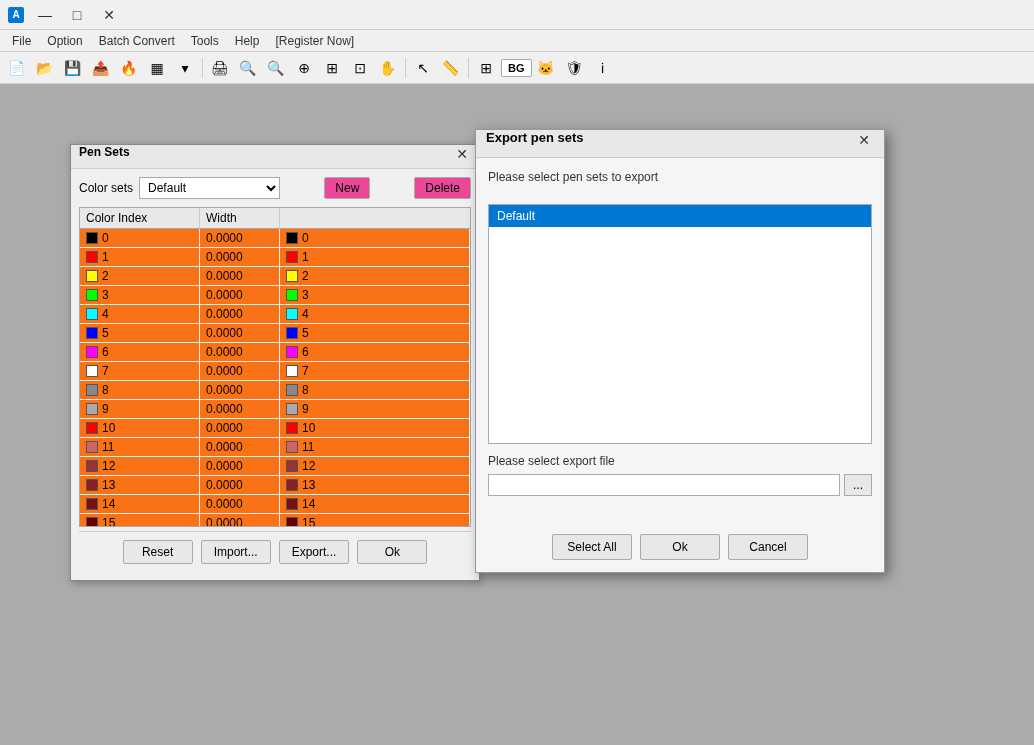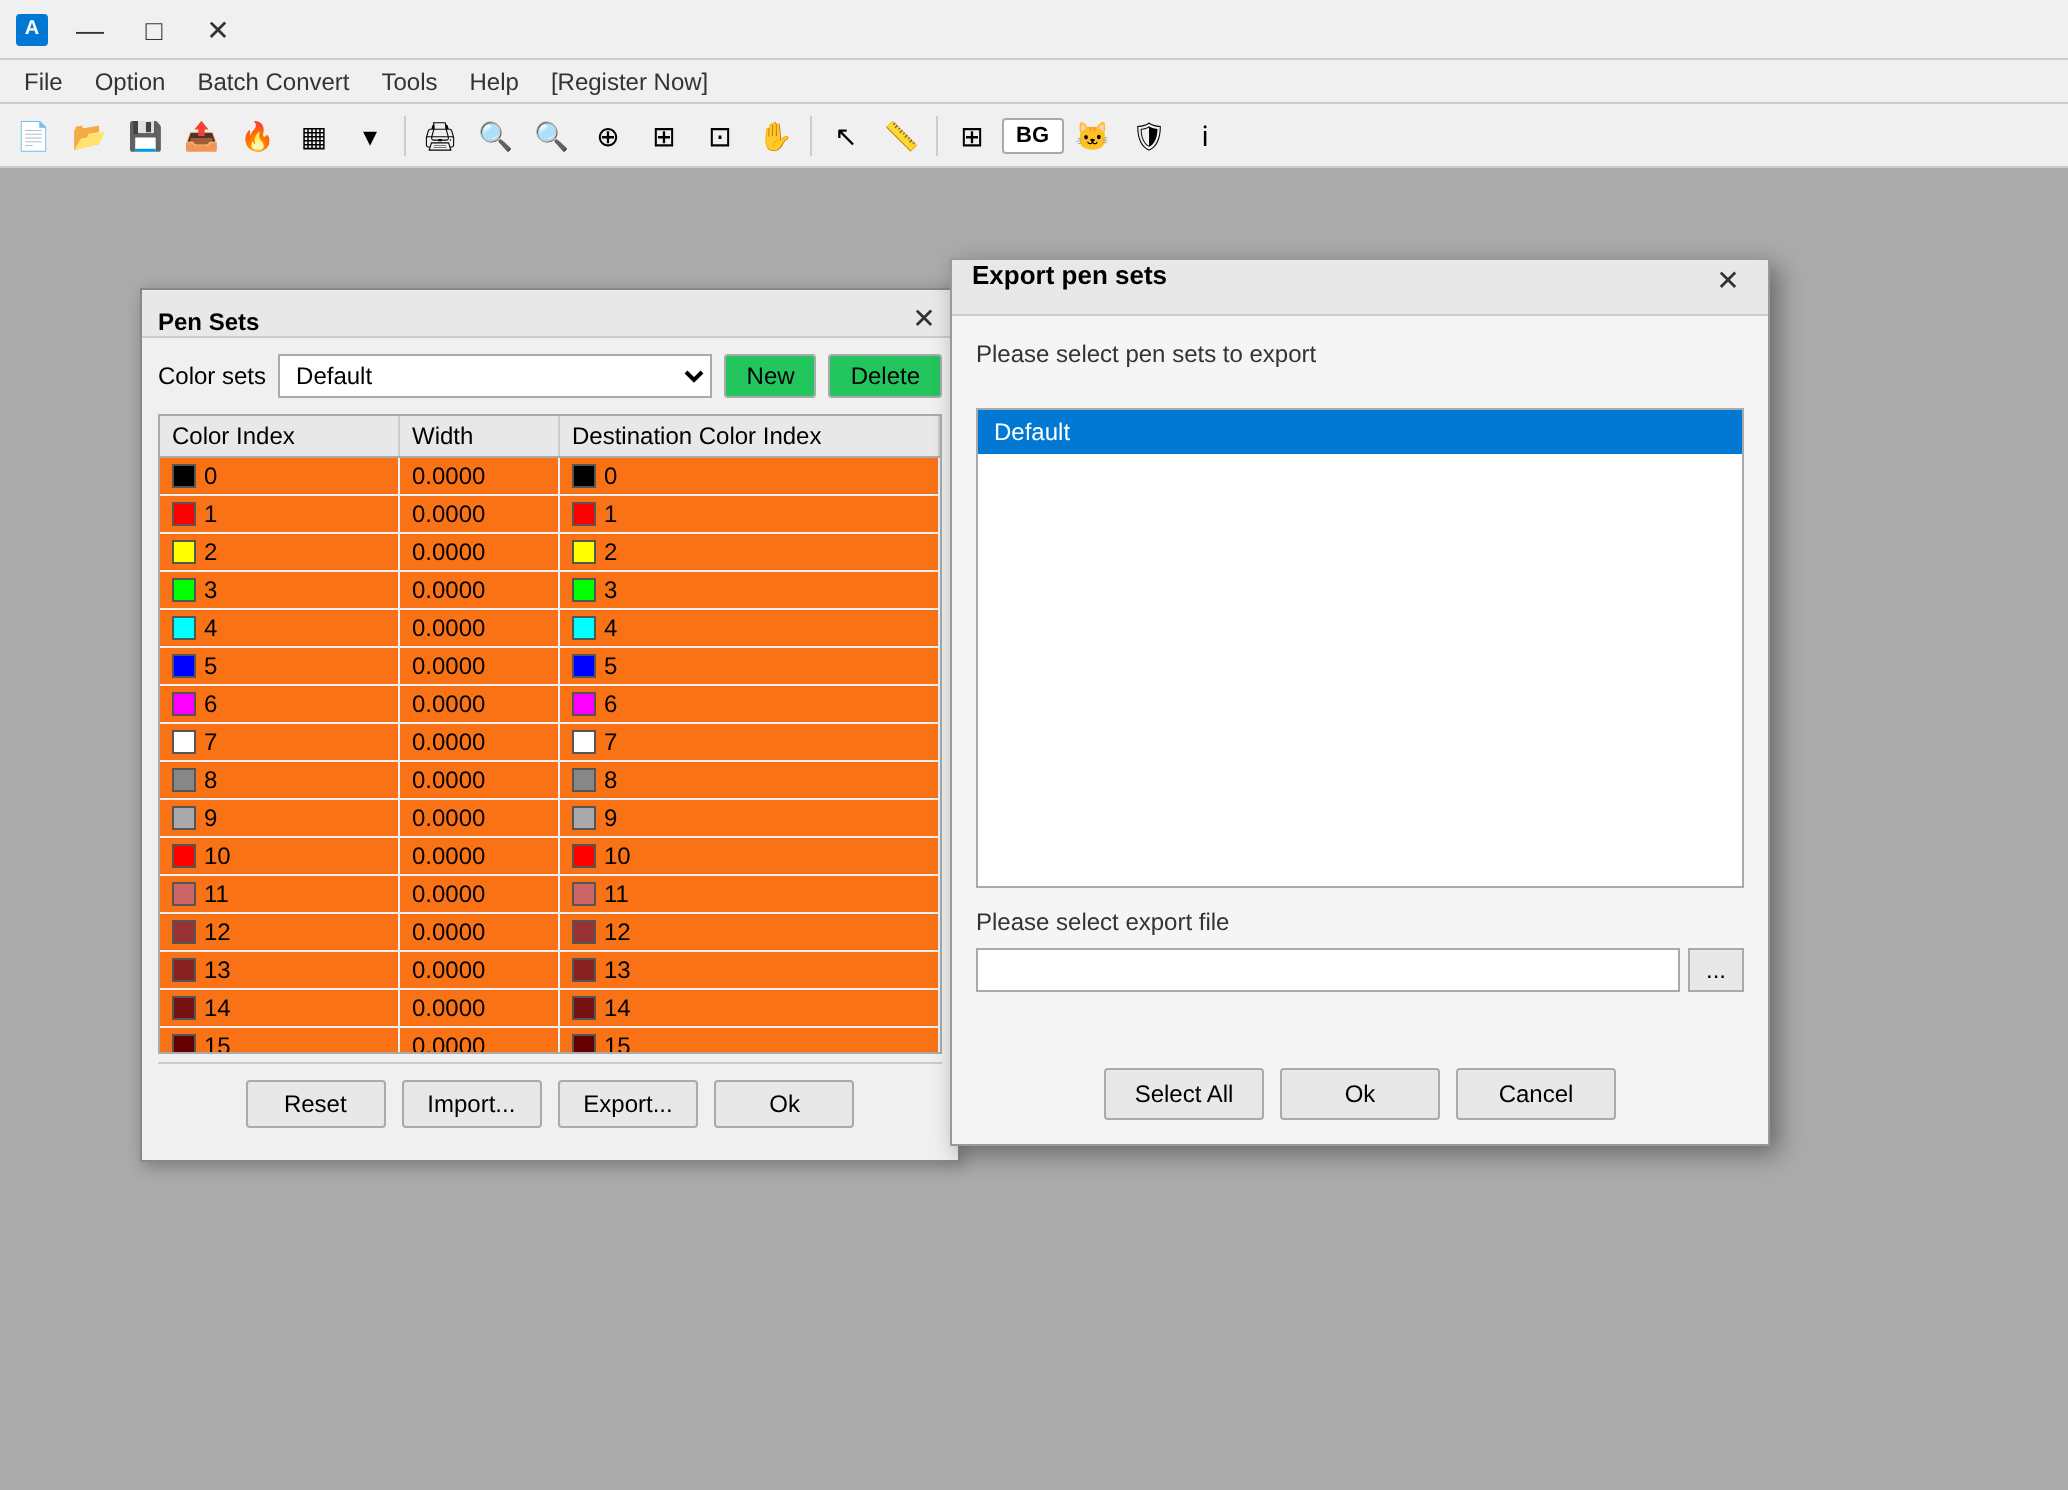--- a/index.html
+++ b/index.html
@@ -126,21 +126,21 @@
       left: 70px;
       width: 410px;
       background: #f0f0f0;
       border: 1px solid #888;
       box-shadow: 2px 2px 8px rgba(0,0,0,0.3);
     }
     .dialog-title-bar {
       background: #e8e8e8;
       height: 24px;
       display: flex;
-      align-items: flex-end;
+      align-items: flex-start;
       padding: 0 8px;
       border-bottom: 1px solid #ccc;
       font-size: 12px;
       font-weight: bold;
     }
     .dialog-title-bar span { flex: 1; }
     .dialog-close-btn {
       width: 18px;
       height: 18px;
       border: none;
@@ -169,24 +169,25 @@
       height: 22px;
       border: 1px solid #aaa;
       background: white;
       font-size: 12px;
       padding: 0 4px;
     }
     .btn-small {
       height: 22px;
       padding: 0 10px;
       border: 1px solid #aaa;
-      background: #22c55e;
+      background: #ec4899;
       cursor: pointer;
       font-size: 12px;
       border-radius: 2px;
+      margin-left: 38px;
     }
 
     .table-container {
       border: 1px solid #aaa;
       background: #f97316;
       height: 320px;
       overflow-y: auto;
     }
 
     .table-header {
@@ -420,21 +421,20 @@
           <option>Default</option>
         </select>
         <button class="btn-small">New</button>
         <button class="btn-small">Delete</button>
       </div>
 
       <div class="table-container">
         <div class="table-header">
           <div class="table-header-cell">Color Index</div>
           <div class="table-header-cell">Width</div>
-          <div class="table-header-cell">Destination Color Index</div>
         </div>
         <div id="table-rows-container">
         <div class="table-row-item">
       <div class="table-cell">
         <div class="color-swatch" style="background:#000000"></div>
         <span>0</span>
       </div>
       <div class="table-cell">
         <span>0.0000</span>
       </div>

